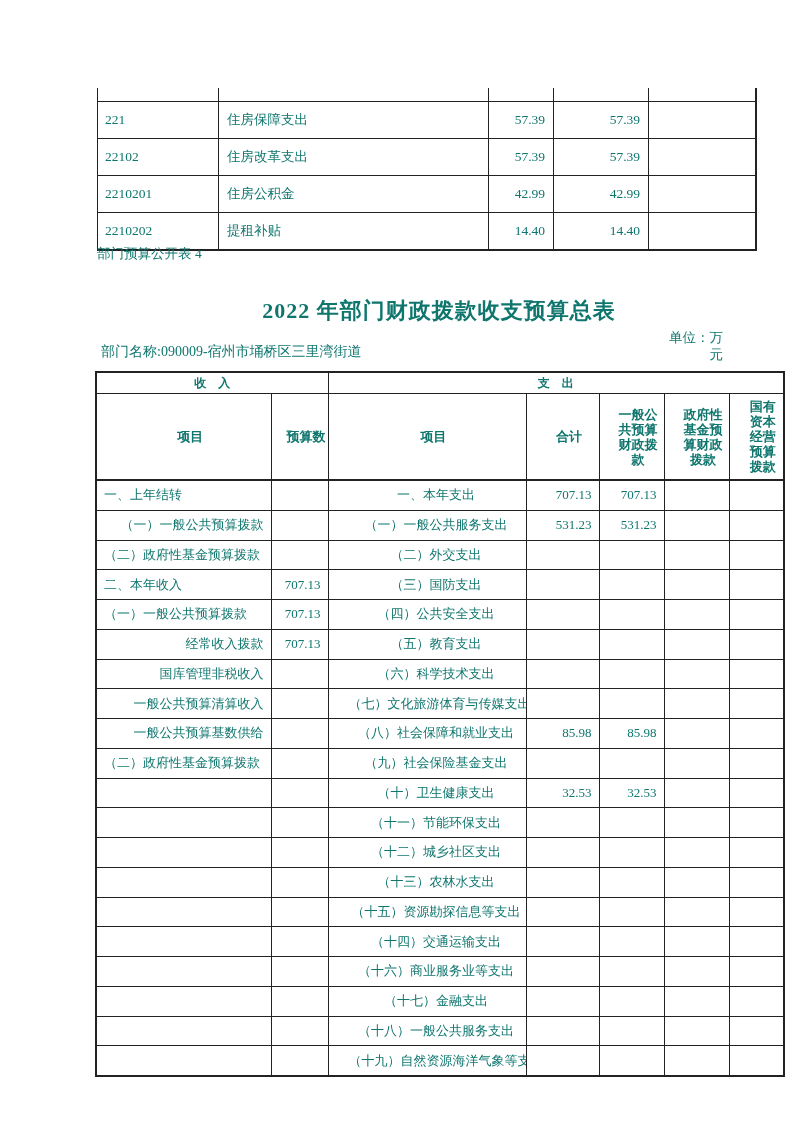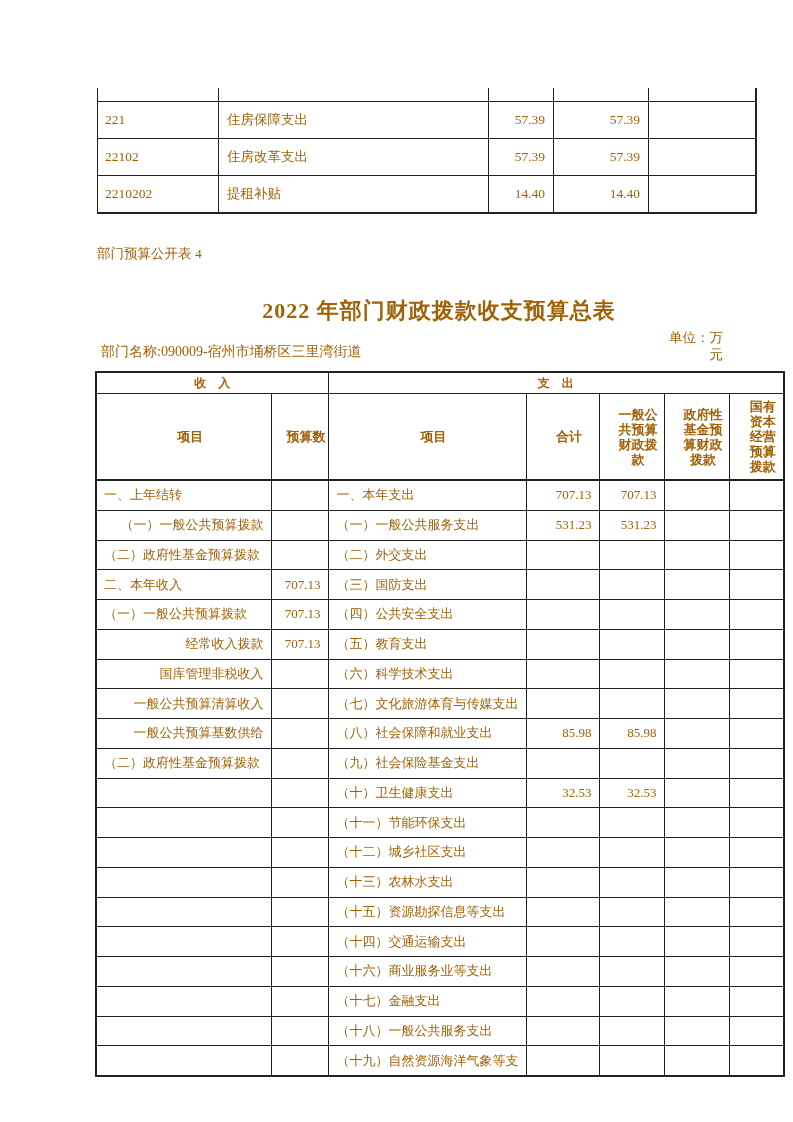--- a/index.html
+++ b/index.html
@@ -2,21 +2,21 @@
 <html><head>
 <meta charset="utf-8">
 <style>
   html,body{margin:0;padding:0;background:#888;}
   .page{
     position:relative;
     width:793px;height:1122px;
     background:#fff;
     margin:0 auto;
     font-family:"Liberation Serif","DejaVu Serif",serif;
-    color:#a16207;
+    color:#0f766e;
     overflow:hidden;
   }
   table{border-collapse:collapse;table-layout:fixed;}
   td,th{overflow:hidden;white-space:nowrap;font-weight:normal;}
 
   
   .detail-wrap{position:absolute;left:97px;top:88px;width:658px;}
   table.detail{width:658px;border-left:1px solid #222;border-right:2px solid #222;border-bottom:2px solid #222;}
   table.detail td{border:1px solid #222;font-size:13.5px;vertical-align:middle;}
   table.detail tr.stub td{border-top:0;height:11px;border-bottom:1px solid #222;}
@@ -36,21 +36,21 @@
   
   table.budget{position:absolute;left:95px;top:371px;width:688px;border:2px solid #222;}
   table.budget th,table.budget td{border:1px solid #222;}
   table.budget thead th{font-weight:bold;vertical-align:middle;text-align:center;
         font-size:13px;line-height:15px;white-space:normal;padding:0 2px;}
   table.budget thead tr.group th{font-size:12px;height:20px;}
   table.budget thead tr.sub th{height:85px;border-bottom:2px solid #222;padding-left:15px;}
   table.budget tbody td{height:26.75px;font-size:13px;vertical-align:middle;}
   .il{text-align:left;padding-left:7px;padding-right:4px;}
   .ir{text-align:right;padding-right:7px;padding-left:4px;}
-  .exp{text-align:left;padding-left:8px;padding-right:2px;}
+  .exp{text-align:center;padding-left:20px;padding-right:2px;}
   .nm{text-align:right;padding-right:7px;}
 </style>
 </head>
 <body>
 
 <div class="page">
 
   <div class="detail-wrap">
     <table class="detail">
       <colgroup>
@@ -76,20 +76,27 @@
         <td class="c-num"></td>
       </tr>
       <tr class="r">
         <td class="c-code">22102</td>
         <td class="c-name">住房改革支出</td>
         <td class="c-num">57.39</td>
         <td class="c-num">57.39</td>
         <td class="c-num"></td>
       </tr>
       <tr class="r">
+        <td class="c-code">2210201</td>
+        <td class="c-name">住房公积金</td>
+        <td class="c-num">42.99</td>
+        <td class="c-num">42.99</td>
+        <td class="c-num"></td>
+      </tr>
+      <tr class="r">
         <td class="c-code">2210202</td>
         <td class="c-name">提租补贴</td>
         <td class="c-num">14.40</td>
         <td class="c-num">14.40</td>
         <td class="c-num"></td>
       </tr>
     </tbody>
       </table>
   </div>
 

